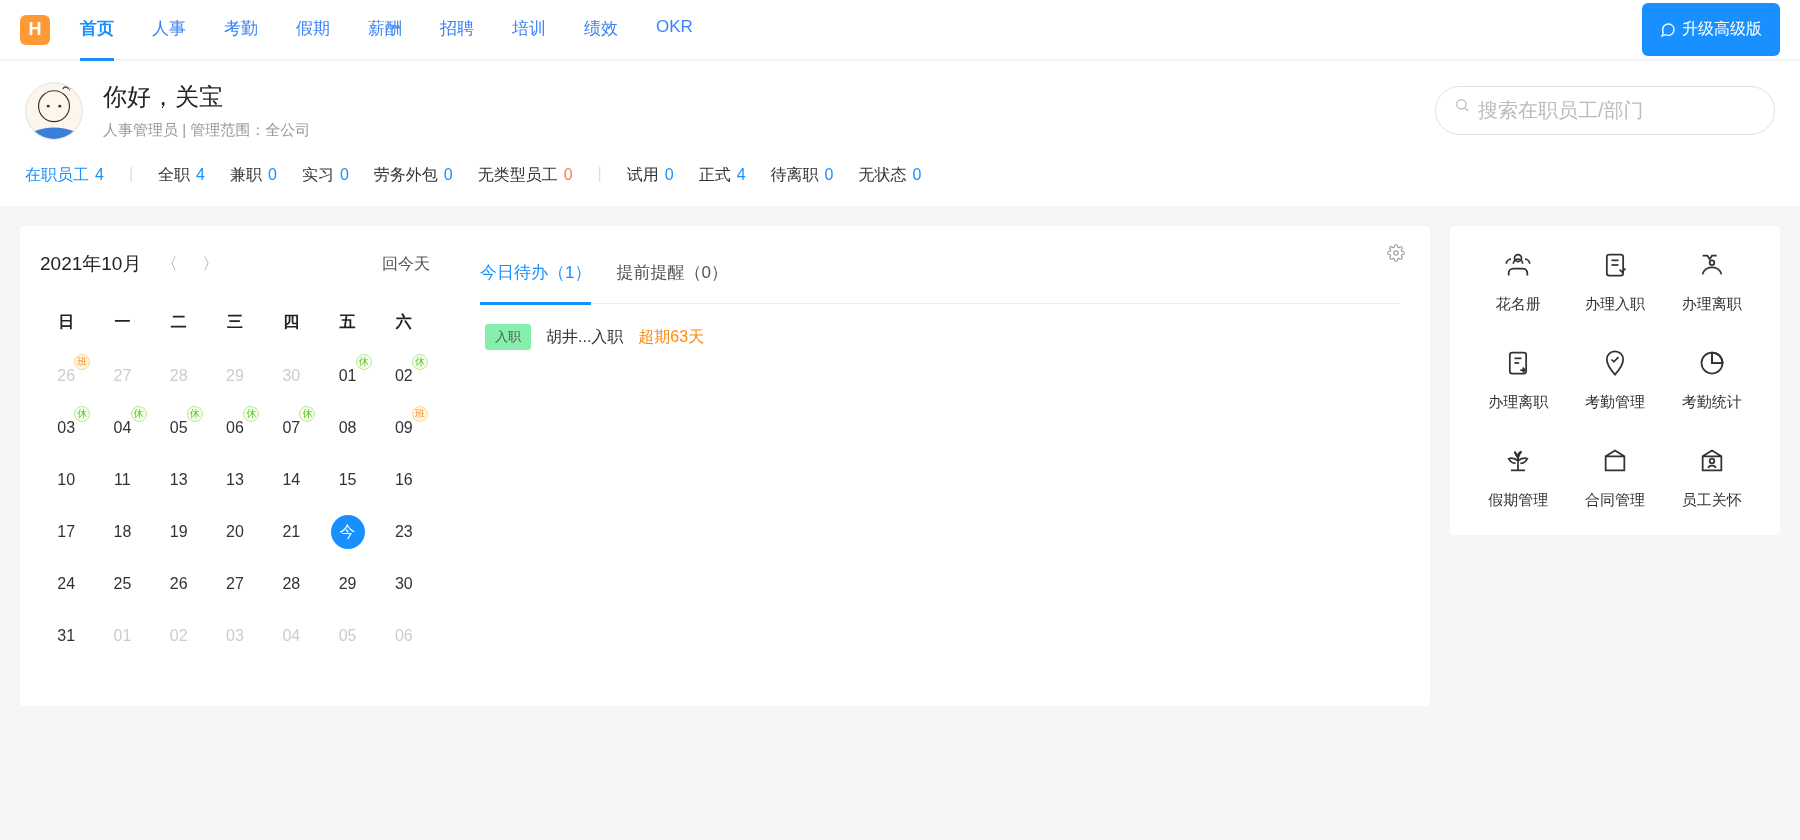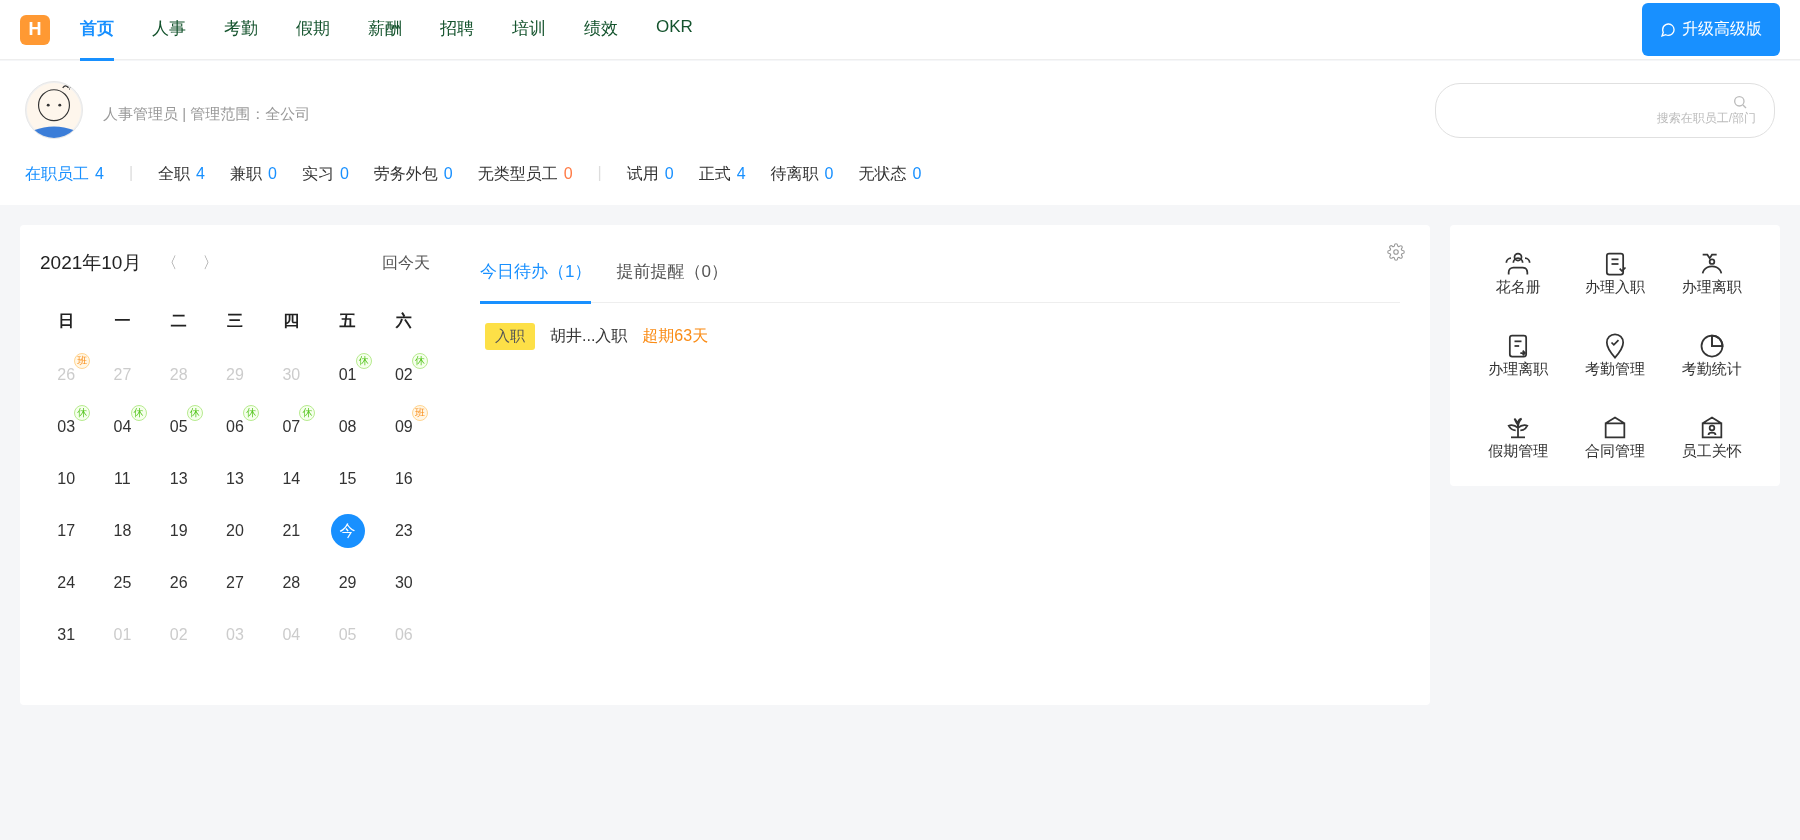--- a/index.html
+++ b/index.html
@@ -1,32 +1,32 @@
 <!DOCTYPE html>
 <html><head>
 <meta charset="utf-8">
 <style>
   * { box-sizing: border-box; margin: 0; padding: 0; }
   body { font-family: -apple-system, "PingFang SC", "Microsoft YaHei", sans-serif; background: #f5f6f8; color: #333; }
   .topnav { height: 60px; background: #fff; display: flex; align-items: center; padding: 0 20px; border-bottom: 1px solid #eee; }
   .logo { width: 30px; height: 30px; background: #ff9933; border-radius: 6px; display: flex; align-items: center; justify-content: center; color: #fff; font-weight: bold; font-size: 18px; margin-right: 30px; }
   .nav-items { display: flex; gap: 38px; flex: 1; }
-  .nav-item { font-size: 17px; color: #14532d; cursor: pointer; padding: 18px 0; }
+  .nav-item { font-size: 17px; color: #3b82f6; cursor: pointer; padding: 18px 0; }
   .nav-item.active { color: #1890ff; border-bottom: 3px solid #1890ff; font-weight: 600; }
   .upgrade-btn { background: #1890ff; color: #fff; border: none; border-radius: 6px; padding: 16px 18px; font-size: 16px; display: flex; align-items: center; gap: 6px; cursor: pointer; }
   .upgrade-btn svg { width: 16px; height: 16px; }
 
   .header-section { background: #fff; padding: 20px 25px 0 25px; margin-top: 1px; }
   .greet-row { display: flex; align-items: center; gap: 20px; }
   .avatar { width: 58px; height: 58px; border-radius: 50%; background: #f0f0f0; position: relative; overflow: hidden; border: 1px solid #e8e8e8; }
   .avatar-face { position: absolute; inset: 0; }
   .greet-text { flex: 1; }
   .greet-title { font-size: 24px; color: #222; font-weight: 500; }
   .greet-sub { font-size: 15px; color: #999; margin-top: 8px; }
-  .search-box { display: flex; align-items: flex-end; border: 1px solid #e0e0e0; border-radius: 25px; padding: 10px 18px; width: 340px; color: #bbb; font-size: 12px; flex-direction: column; }
+  .search-box { display: flex; align-items: flex-start; border: 1px solid #e0e0e0; border-radius: 25px; padding: 10px 18px; width: 340px; color: #bbb; font-size: 20px; }
   .search-box svg { width: 16px; height: 16px; margin-right: 8px; }
 
   .stats-row { display: flex; align-items: flex-start; gap: 25px; padding: 25px 0 20px 0; font-size: 16px; }
   .stat { color: #333; }
   .stat.link { color: #1890ff; }
   .stat .n { margin-left: 6px; }
   .stat .n.blue { color: #1890ff; }
   .stat .n.orange { color: #ff7a45; }
   .divider { color: #ddd; }
 
@@ -48,28 +48,28 @@
   .badge.rest { color: #52c41a; border-color: #b7eb8f; background: #f6ffed; }
   .badge.work { color: #fa8c16; border-color: #ffd591; background: #fff7e6; }
 
   .todo-side { flex: 1; padding: 25px 30px; position: relative; }
   .todo-tabs { display: flex; gap: 25px; border-bottom: 1px solid #eee; }
   .todo-tab { font-size: 17px; color: #555; padding: 10px 0 18px 0; cursor: pointer; }
   .todo-tab.active { color: #1890ff; border-bottom: 3px solid #1890ff; margin-bottom: -2px; }
   .settings-icon { position: absolute; top: 18px; right: 25px; color: #999; cursor: pointer; }
   .settings-icon svg { width: 18px; height: 18px; }
   .todo-item { display: flex; align-items: center; gap: 15px; padding: 20px 5px; font-size: 16px; }
-  .todo-tag { background: #fde047; padding: 4px 10px; border-radius: 3px; color: #555; font-size: 15px; }
+  .todo-tag { background: #86efac; padding: 4px 10px; border-radius: 3px; color: #555; font-size: 13px; }
   .todo-name { color: #333; }
   .todo-overdue { color: #fa8c16; }
 
   .quick-card { width: 330px; padding: 25px 25px; }
   .quick-title { font-size: 19px; color: #222; margin-bottom: 25px; }
   .quick-grid { display: grid; grid-template-columns: repeat(3, 1fr); gap: 35px 10px; }
-  .quick-item { display: flex; flex-direction: column; align-items: center; gap: 0; cursor: pointer; }
+  .quick-item { display: flex; flex-direction: column; align-items: center; gap: 16px; cursor: pointer; }
   .quick-item svg { width: 28px; height: 28px; stroke: #333; fill: none; stroke-width: 1.5; }
   .quick-label { font-size: 15px; color: #333; white-space: nowrap; }
 </style>
 </head>
 <body>
 
 <div class="topnav">
   <div class="logo">H</div>
   <div class="nav-items" id="nav-items">
       <div class="nav-item active">首页</div>
@@ -97,20 +97,21 @@
         <circle cx="29" cy="29" r="28" fill="#fef6ec"></circle>
         <path d="M 8 50 Q 29 42 50 50 L 50 58 L 8 58 Z" fill="#3b7dd8"></path>
         <circle cx="29" cy="24" r="16" fill="#fef6ec" stroke="#333" stroke-width="1.2"></circle>
         <circle cx="23" cy="24" r="1.5" fill="#333"></circle>
           <circle cx="35" cy="24" r="1.5" fill="#333"></circle>
         <path d="M 38 6 q 3 -4 6 0" stroke="#333" fill="none" stroke-width="1.2"></path>
         <text x="43" y="8" font-size="8" fill="#333">?</text>
       </svg>
     </div>
     <div class="greet-text">
+      <div class="greet-title">你好，关宝</div>
       <div class="greet-sub">
         <span>人事管理员</span>&nbsp;|&nbsp;<span>管理范围：</span><span>全公司</span>
       </div>
     </div>
     <div class="search-box">
       <svg viewBox="0 0 24 24" fill="none" stroke="currentColor" stroke-width="2">
           <circle cx="11" cy="11" r="7"></circle>
           <line x1="21" y1="21" x2="16.5" y2="16.5"></line>
         </svg>
       <span>搜索在职员工/部门</span>

